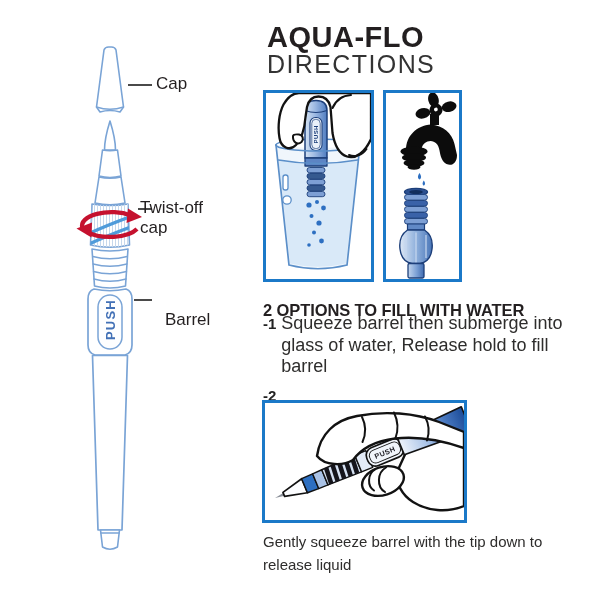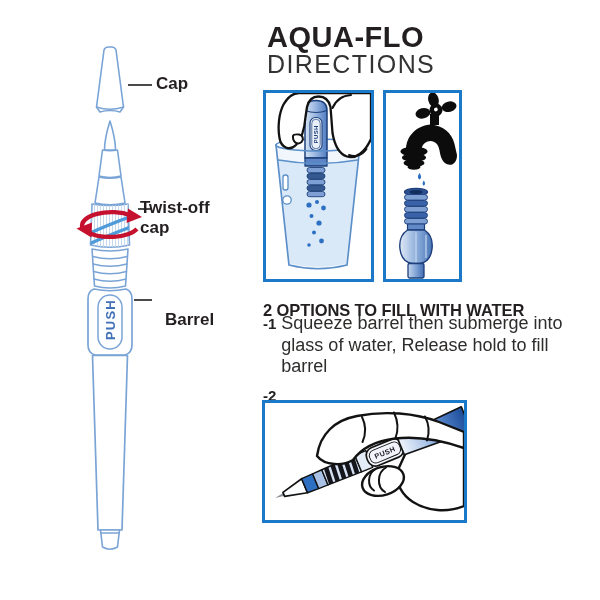--- a/index.html
+++ b/index.html
@@ -18,21 +18,21 @@
   html,body{margin:0;padding:0;background:#fff;}
   .page{position:relative;width:600px;height:600px;background:#fff;overflow:hidden;
         font-family:"Liberation Sans","DejaVu Sans",sans-serif;color:var(--c-heading-text);}
   .abs{position:absolute;}
 
   
   .title{left:267px;top:21px;font-size:29px;font-weight:800;letter-spacing:.5px;color:var(--c-heading-text);}
   .subtitle{left:267px;top:50px;font-size:25px;font-weight:300;letter-spacing:1.4px;color:#333;}
 
   
-  .part-label{font-size:17px;font-weight:700;color:var(--c-heading-text);line-height:20px;}
+  .part-label{font-size:17px;font-weight:400;color:var(--c-heading-text);line-height:20px;}
   .leader{height:2px;background:#4a4a4a;}
 
   
   .panel{border:3px solid var(--c-panel-border);box-sizing:border-box;background:#fff;}
 
   
   .heading{left:263px;top:289px;font-size:16.5px;font-weight:800;letter-spacing:-.1px;white-space:nowrap;color:var(--c-heading-text);margin-top:12px;}
   .steps{left:263px;top:313px;width:330px;}
   .step{display:flex;align-items:flex-start;}
   .step + .step{margin-top:7px;}
@@ -304,14 +304,15 @@
       </g>
 
       <g>
         <ellipse class="hand" style="stroke-width:2.4" transform="rotate(-18 118 78)" cx="118" cy="78" rx="21.5" ry="14"></ellipse>
         <path class="ink" style="fill:none;stroke-width:2" d="M 110,66.5 C 102.5,71 102,83 109,87.5"></path>
         <path class="ink" style="fill:none;stroke-width:2" d="M 121,64.5 C 112,69.5 111.5,84 120,89"></path>
       </g>
     </svg>
   </div>
 
+  <div class="abs caption">Gently squeeze barrel with the tip down to release liquid</div>
 
 </div>
 
 </body></html>

